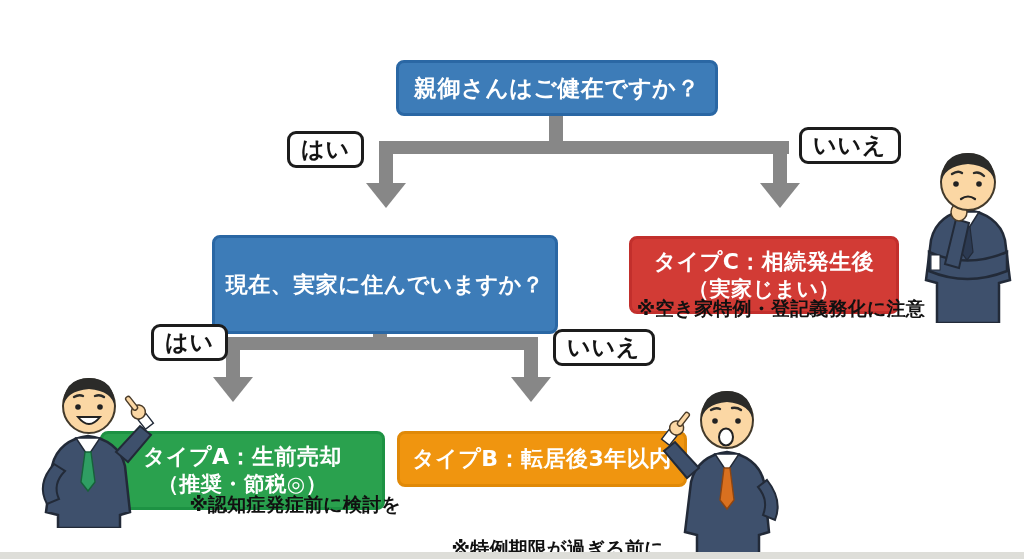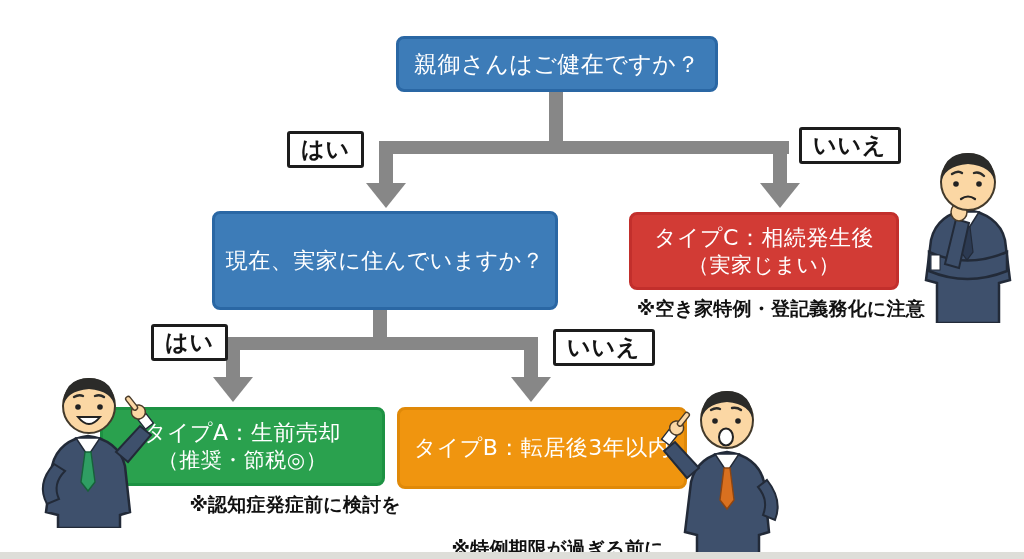--- a/index.html
+++ b/index.html
@@ -3,43 +3,44 @@
 <meta charset="utf-8">
 <style>
   html,body{margin:0;padding:0;background:#fff;}
   #stage{
     position:relative;width:1024px;height:559px;overflow:hidden;background:#ffffff;
     font-family:"DejaVu Sans","Liberation Sans",sans-serif;
   }
   
   .box{
     position:absolute;display:flex;flex-direction:column;justify-content:center;align-items:center;
-    color:#fff;font-weight:normal;text-align:center;border-radius:8px;line-height:1.32;
+    color:#fff;font-weight:bold;text-align:center;border-radius:8px;line-height:1.32;
     box-sizing:border-box;
+    margin-top:24px;
   }
   .box .l1{font-size:22px;letter-spacing:.5px;}
   .box .l2{font-size:21px;letter-spacing:.5px;}
   #q1{left:396px;top:36px;width:322px;height:56px;background:#3d7cb8;border:3px solid #2a67a4;}
   #q1 .l1{font-size:23px;}
   #q2{left:212px;top:211px;width:346px;height:99px;background:#3d7cb8;border:3px solid #2a67a4;}
   #typeC{left:629px;top:212px;width:270px;height:78px;background:#d23b35;border:3px solid #c22f2c;}
   #typeA{left:100px;top:407px;width:285px;height:79px;background:#2aa14e;border:3px solid #1d9243;justify-content:center;}
-  #typeB{left:397px;top:407px;width:290px;height:82px;background:#f0950f;border:3px solid #e08908;}
+  #typeB{left:397px;top:407px;width:290px;height:56px;background:#f0950f;border:3px solid #e08908;}
   
   .note{position:absolute;color:#111;font-weight:bold;font-size:19px;text-align:right;letter-spacing:.2px;}
   #noteC{left:629px;top:296px;width:296px;}
   #noteA{left:116px;top:492px;width:285px;}
   #noteB{left:374px;top:492px;width:290px;margin-top:44px;}
   
   .seg{position:absolute;background:#878787;}
   .ah{position:absolute;width:0;height:0;border-left:20px solid transparent;border-right:20px solid transparent;border-top:25px solid #878787;}
   
   .lbl{
     position:absolute;background:#fff;color:#141414;font-weight:bold;font-size:23px;
-    border:3px solid #1c1c1c;border-radius:3px;padding:1px 11px;line-height:1.25;letter-spacing:1px;
+    border:3px solid #1c1c1c;border-radius:9px;padding:1px 11px;line-height:1.25;letter-spacing:1px;
   }
   #yes1{left:287px;top:131px;}
   #no1{left:799px;top:127px;}
   #yes2{left:151px;top:324px;}
   #no2{left:553px;top:329px;}
   
   .char{position:absolute;}
   #man-think{left:910px;top:148px;}
   #man-point-r{left:28px;top:370px;}
   #man-point-l{left:655px;top:382px;}

